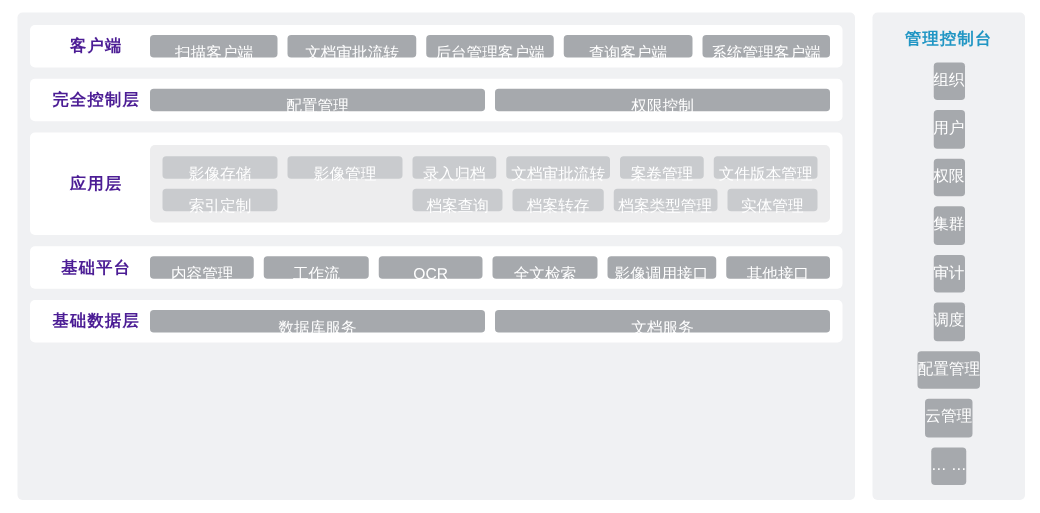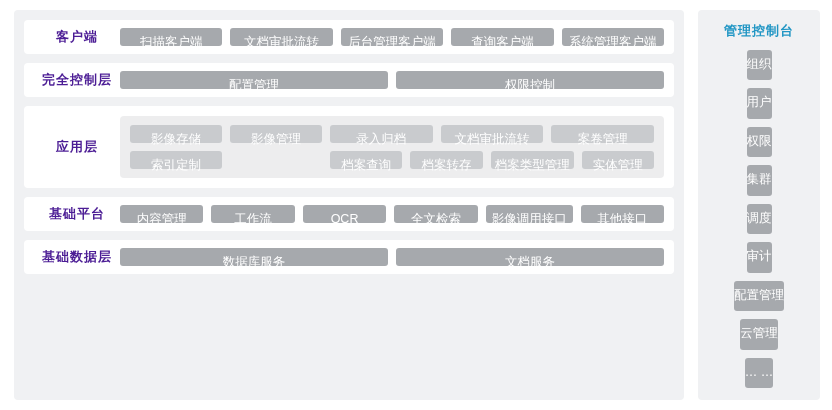--- a/index.html
+++ b/index.html
@@ -195,20 +195,21 @@
             </div>
             <div class="app-row">
               <div class="pill pill-soft pill-fixed-90">索引定制</div>
             </div>
           </div>
           <div class="app-group-right">
             <div class="app-row">
               <div class="pill pill-soft pill-flex">录入归档</div>
               <div class="pill pill-soft pill-flex">文档审批流转</div>
               <div class="pill pill-soft pill-flex">案卷管理</div>
+              <div class="pill pill-soft pill-flex">文件版本管理</div>
             </div>
             <div class="app-row">
               <div class="pill pill-soft pill-flex">档案查询</div>
               <div class="pill pill-soft pill-flex">档案转存</div>
               <div class="pill pill-soft pill-flex">档案类型管理</div>
               <div class="pill pill-soft pill-flex">实体管理</div>
             </div>
           </div>
         </div>
 
@@ -237,20 +238,20 @@
     </div>
 
   </div>
 
   <div class="console-panel">
     <div class="console-title">管理控制台</div>
     <div class="console-item">组织</div>
     <div class="console-item">用户</div>
     <div class="console-item">权限</div>
     <div class="console-item">集群</div>
+    <div class="console-item">审计</div>
     <div class="console-item">调度</div>
-    <div class="console-item">审计</div>
     <div class="console-item">配置管理</div>
     <div class="console-item">云管理</div>
     <div class="console-item">… …</div>
   </div>
 
 </div>
 
 </body></html>

